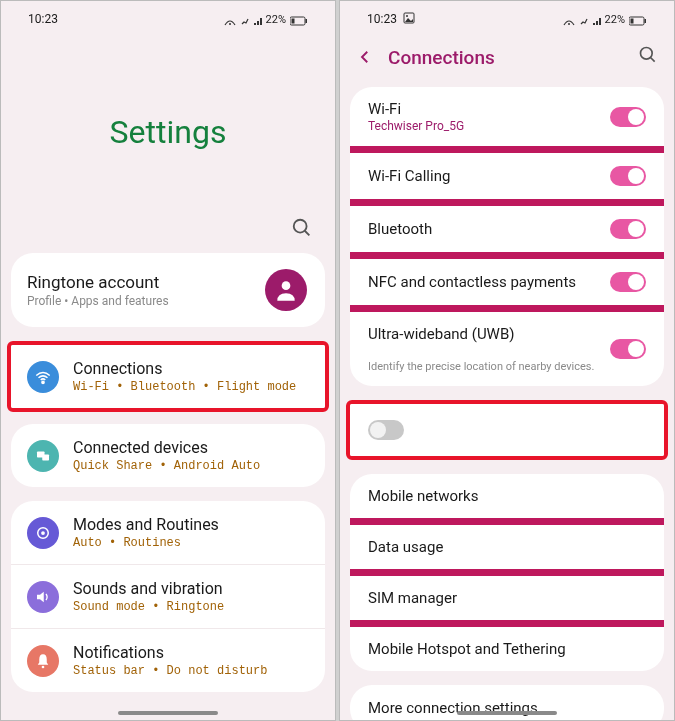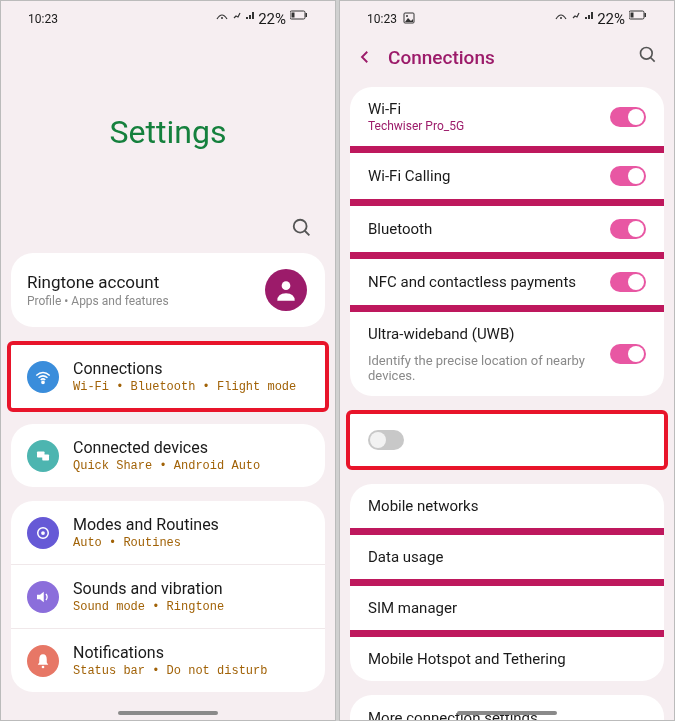--- a/index.html
+++ b/index.html
@@ -23,21 +23,21 @@
     .status-bar {
       display: flex;
       justify-content: space-between;
       align-items: center;
       padding: 8px 27px 4px;
       font-size: 12px;
       color: #1a1a1a;
       height: 32px;
     }
     .status-left { display: flex; align-items: center; gap: 6px; }
-    .status-right { display: flex; align-items: flex-start; gap: 4px; font-size: 15px; }
+    .status-right { display: flex; align-items: flex-end; gap: 4px; font-size: 11px; }
     .image-icon { font-size: 12px; }
     .battery-svg { display: inline-block; vertical-align: middle; }
     
     
     .title-area {
       padding: 80px 20px 60px;
       text-align: center;
     }
     .page-title {
       font-size: 32px;
@@ -149,21 +149,21 @@
     .conn-row {
       display: flex;
       align-items: center;
       justify-content: space-between;
       padding: 14px 18px;
     }
     .divider-card .conn-row:not(:last-child) { border-bottom: 7px solid #be185d; }
     .conn-text { flex: 1; min-width: 0; padding-right: 10px; }
     .conn-title { font-size: 15px; color: #1a1a1a; }
     .conn-sub { font-size: 12px; color: #9c1b6a; margin-top: 1px; }
-    .conn-sub-grey { font-size: 13px; color: #8a8a8a; margin-top: 10px; }
+    .conn-sub-grey { font-size: 11px; color: #8a8a8a; margin-top: 17px; }
     
     .toggle {
       width: 36px; height: 20px;
       border-radius: 12px;
       position: relative;
       flex-shrink: 0;
     }
     .toggle-on { background: #e857a3; }
     .toggle-off { background: #c8c8c8; }
     .knob {

